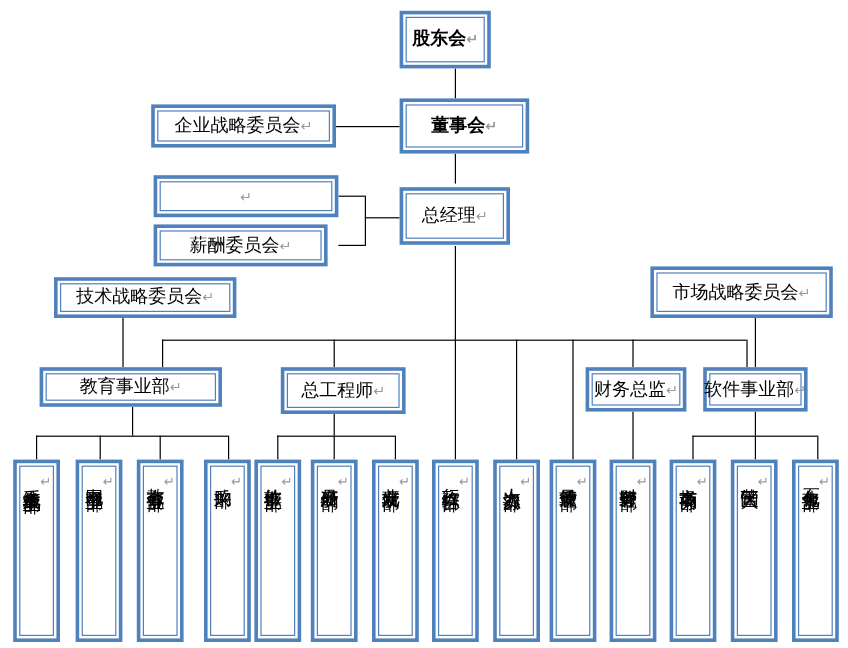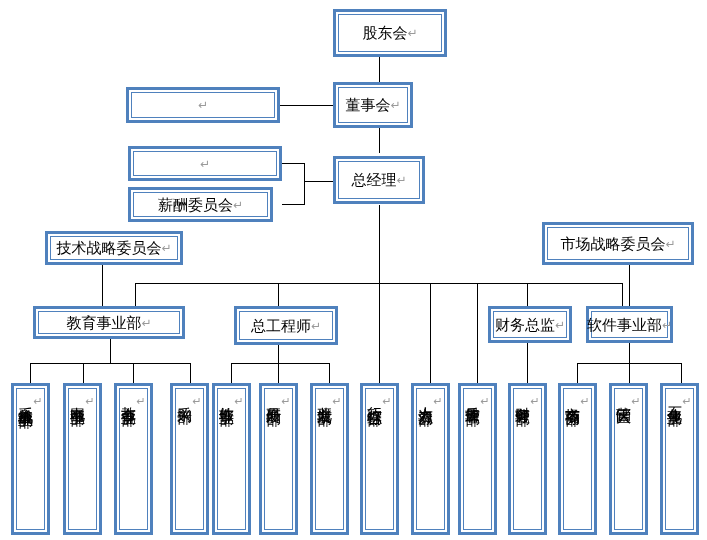--- a/index.html
+++ b/index.html
@@ -101,61 +101,62 @@
   <div class="ln v" style="left:329px;top:363px;height:20px;"></div>
 
   <div class="ln v" style="left:527px;top:339px;height:44px;"></div>
 
   <div class="ln v" style="left:629px;top:339px;height:24px;"></div>
   <div class="ln h" style="left:577px;top:363px;width:104px;"></div>
   <div class="ln v" style="left:577px;top:363px;height:20px;"></div>
   <div class="ln v" style="left:629px;top:363px;height:20px;"></div>
   <div class="ln v" style="left:681px;top:363px;height:20px;"></div>
 
-  <div class="node" style="left:333px;top:9px;width:114px;height:48px;">
+  <div class="node" style="left:333px;top:9px;width:76px;height:48px;font-weight:bold;">
     <div class="inner">
       <span class="txt">股东会</span>
         <span class="pil">↵</span>
     </div>
   </div>
 
-  <div class="node" style="left:333px;top:82px;width:80px;height:46px;">
+  <div class="node" style="left:333px;top:82px;width:108px;height:46px;font-weight:bold;">
     <div class="inner">
       <span class="txt">董事会</span>
         <span class="pil">↵</span>
     </div>
   </div>
 
   <div class="node" style="left:333px;top:156px;width:92px;height:48px;">
     <div class="inner">
       <span class="txt">总经理</span>
         <span class="pil">↵</span>
     </div>
   </div>
 
   <div class="node" style="left:126px;top:87px;width:154px;height:36px;">
     <div class="inner">
+      <span class="txt">企业战略委员会</span>
         <span class="pil">↵</span>
     </div>
   </div>
 
   <div class="node" style="left:128px;top:146px;width:154px;height:35px;">
     <div class="inner">
         <span class="pil">↵</span>
     </div>
   </div>
 
   <div class="node" style="left:128px;top:187px;width:145px;height:35px;">
     <div class="inner">
       <span class="txt">薪酬委员会</span>
         <span class="pil">↵</span>
     </div>
   </div>
 
-  <div class="node" style="left:45px;top:231px;width:138px;height:34px;text-align:center;">
+  <div class="node" style="left:45px;top:231px;width:152px;height:34px;text-align:center;">
     <div class="inner">
       <span class="txt">技术战略委员会</span>
         <span class="pil">↵</span>
     </div>
   </div>
 
   <div class="node" style="left:542px;top:222px;width:152px;height:43px;">
     <div class="inner">
       <span class="txt">市场战略委员会</span>
         <span class="pil">↵</span>

